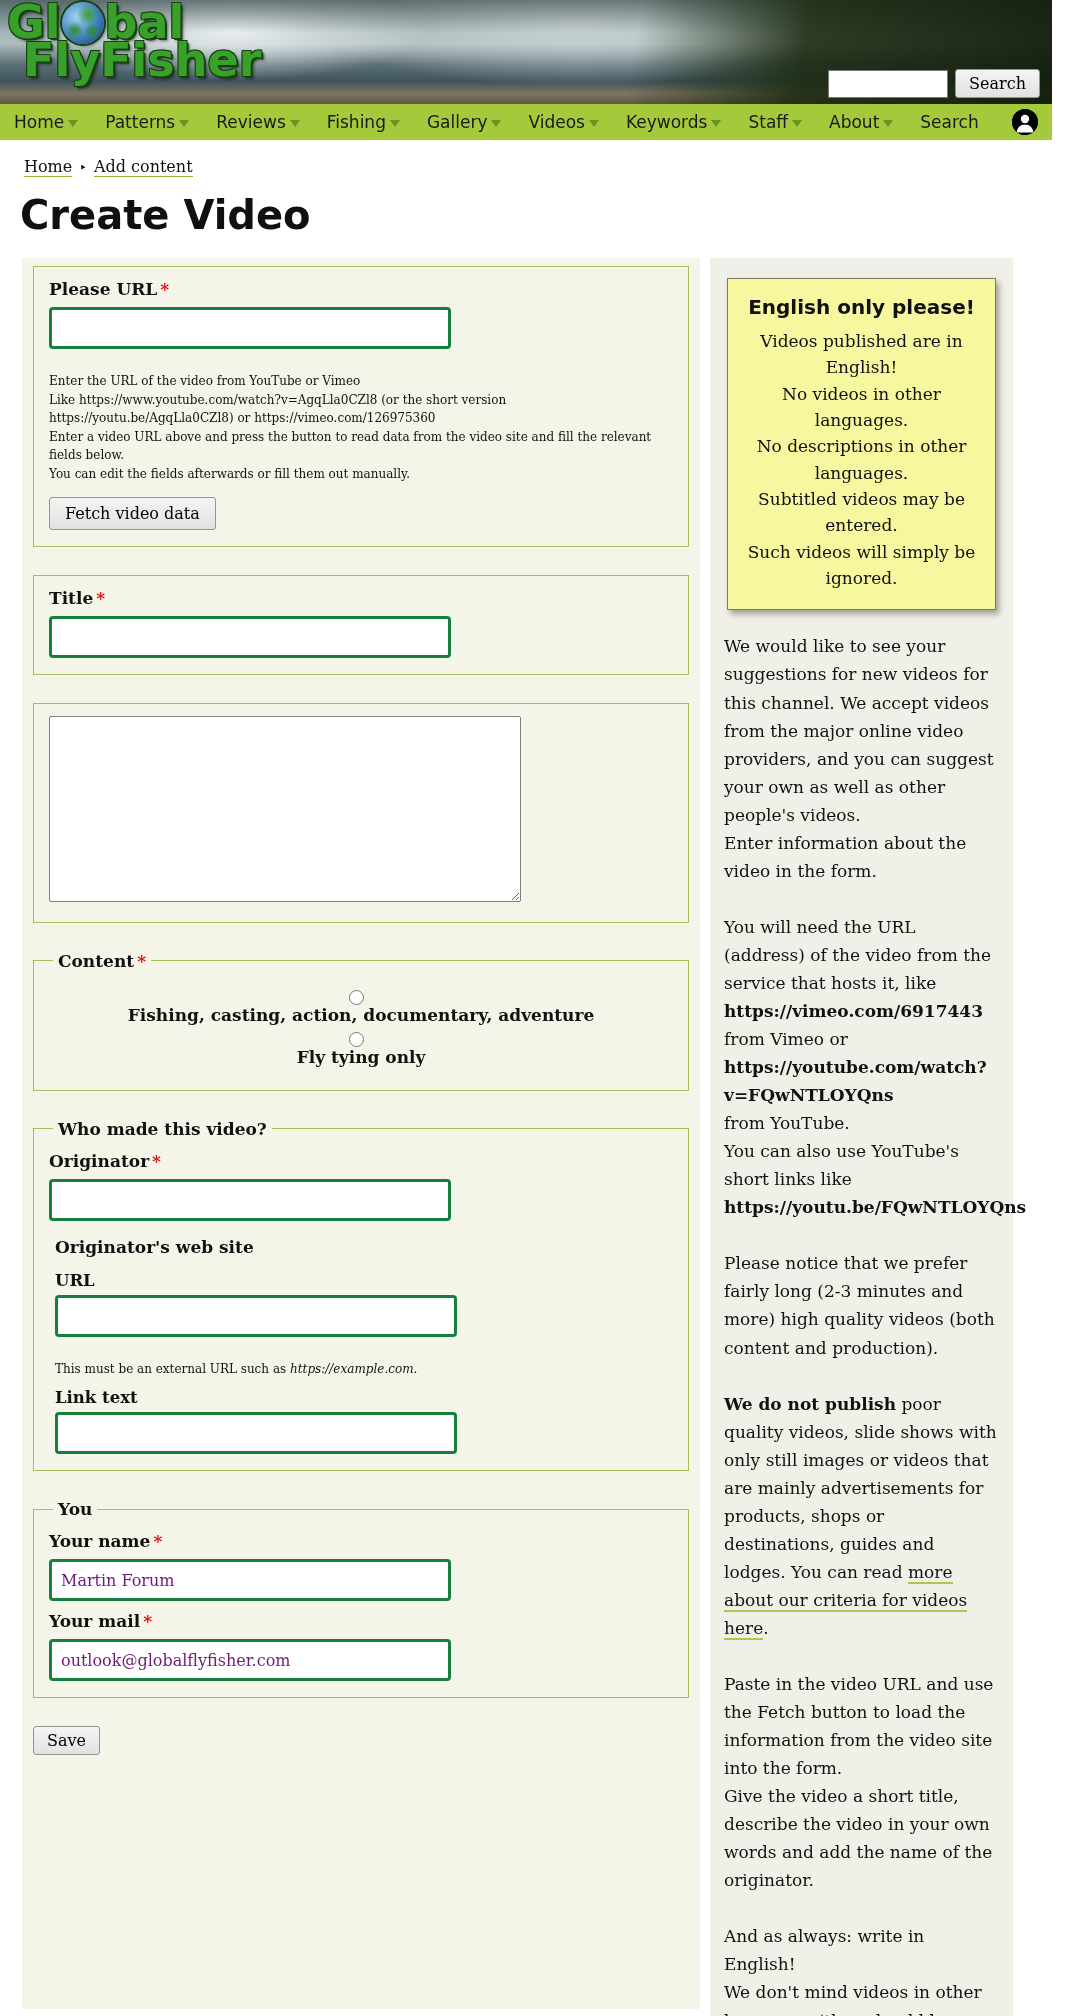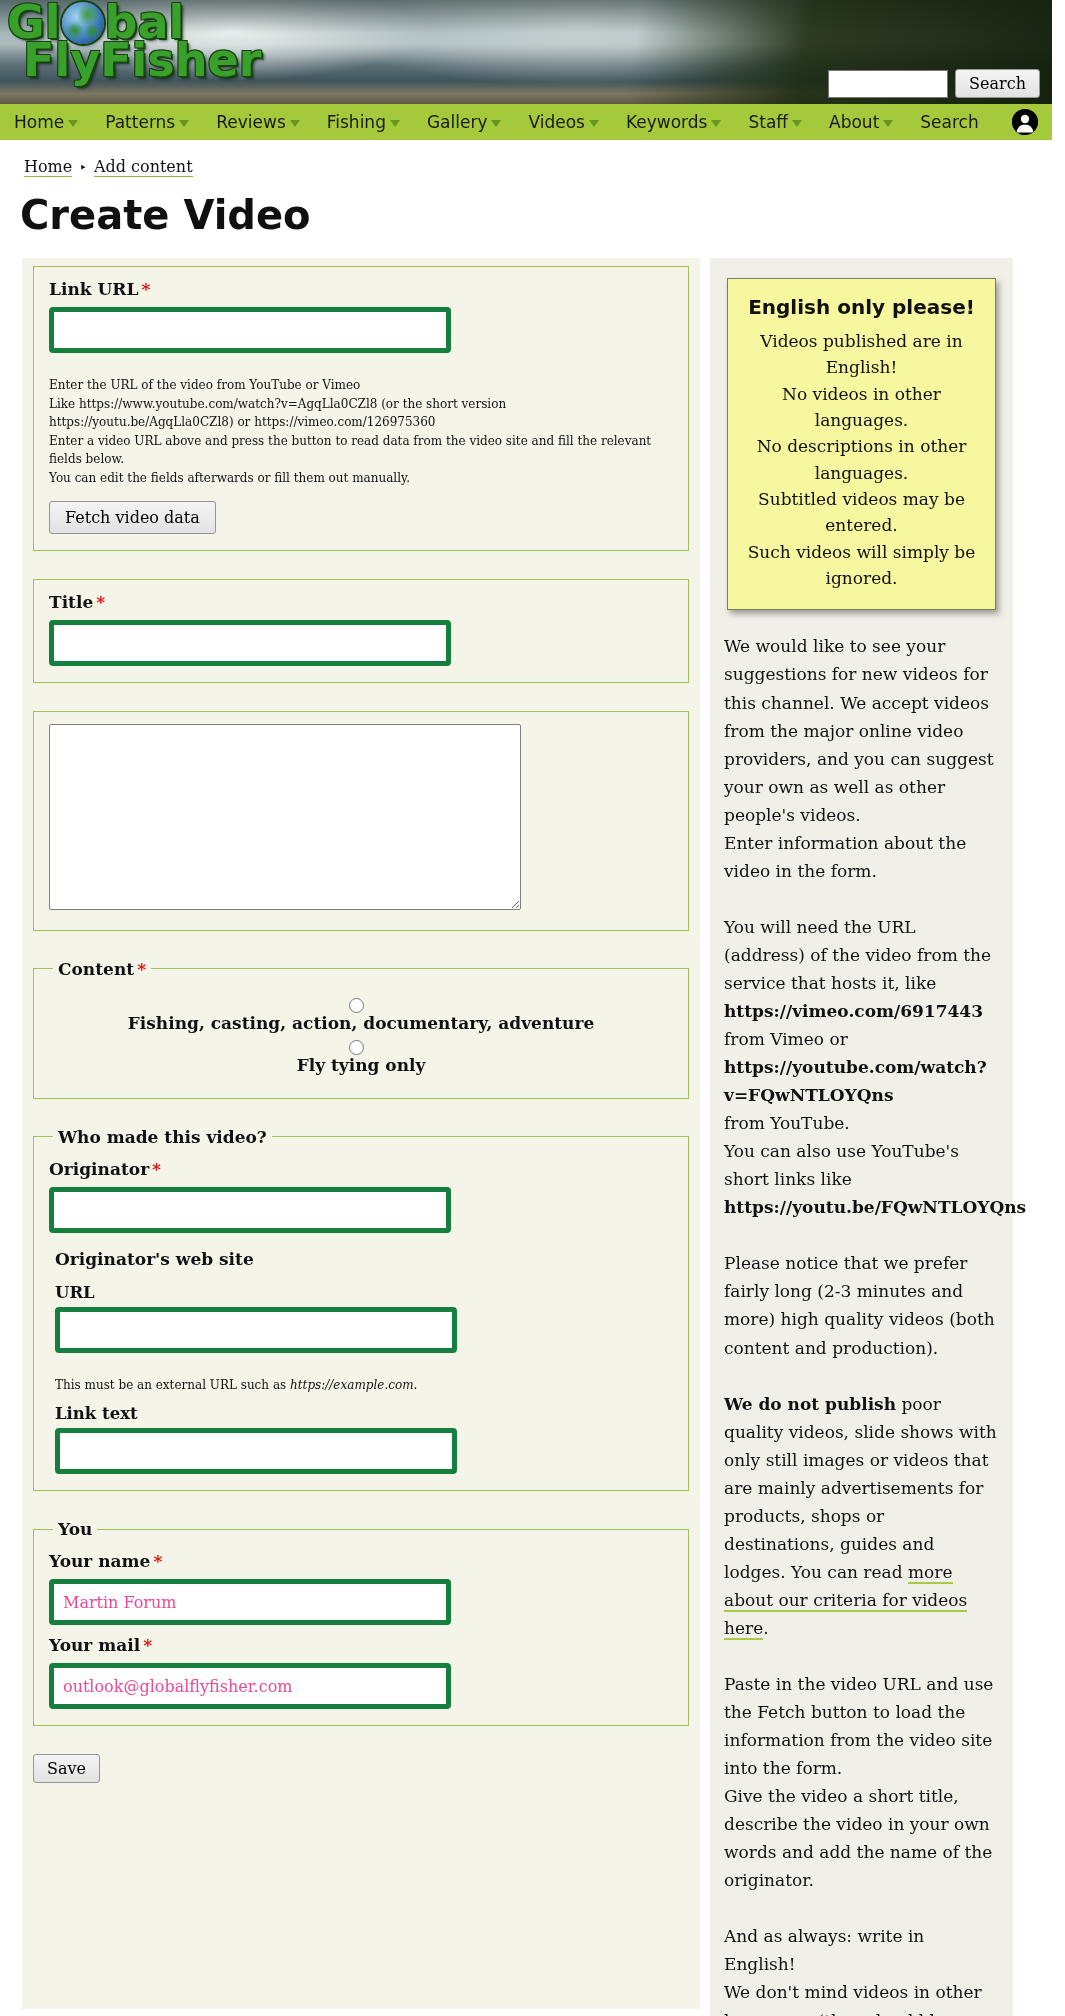--- a/index.html
+++ b/index.html
@@ -137,23 +137,23 @@
     background: transparent;
   }
   fieldset.fset legend {
     font-weight: bold; font-size: 17px;
     padding: 0 5px; margin-left: 4px;
   }
   .flabel { font-weight: bold; font-size: 17px; margin-bottom: 8px; }
   .req { color: #dd1111; margin-left: 3px; }
   .tinput {
     width: 402px; height: 30px;
-    border: 5px solid #15803d; border-radius: 4px;
+    border: 3px solid #15803d; border-radius: 4px;
     background: #fff; padding: 18px 9px;
-    font-family: "DejaVu Serif", serif; font-size: 16px; color: #ec4899;
+    font-family: "DejaVu Serif", serif; font-size: 16px; color: #701a75;
   }
   textarea.tarea {
     width: 472px; height: 186px;
     border: 1px solid #7f7f7f; border-radius: 2px;
     background: #fff; padding: 6px 9px;
     font-family: "DejaVu Serif", serif; font-size: 16px;
     resize: both;
   }
   .help { font-size: 12px; line-height: 1.55; margin-top: 23px; }
   .form-btn { margin-top: 13px; padding: 6px 15px; }
@@ -252,21 +252,21 @@
 </div>
 
 <div class="breadcrumb" id="breadcrumb"><span class="bc-link">Home</span><span class="bc-sep">‣</span><span class="bc-link">Add content</span></div>
 <h1 class="page-title">Create Video</h1>
 
 <div class="content">
 
   <div class="form-col">
 
     <div class="fbox">
-      <div class="flabel"><span>Link URL</span><span class="req">*</span></div>
+      <div class="flabel"><span>Please URL</span><span class="req">*</span></div>
       <input type="text" class="tinput" value="" style="">
       <div class="help"><span>Enter the URL of the video from YouTube or Vimeo</span><br><span>Like https://www.youtube.com/watch?v=AgqLla0CZl8 (or the short version https://youtu.be/AgqLla0CZl8) or https://vimeo.com/126975360</span><br><span>Enter a video URL above and press the button to read data from the video site and fill the relevant fields below.</span><br><span>You can edit the fields afterwards or fill them out manually.</span></div>
       <button class="btn form-btn">Fetch video data</button>
     </div>
 
     <div class="fbox">
       <div class="flabel"><span>Title</span><span class="req">*</span></div>
       <input type="text" class="tinput" value="" style="">
     </div>
 

